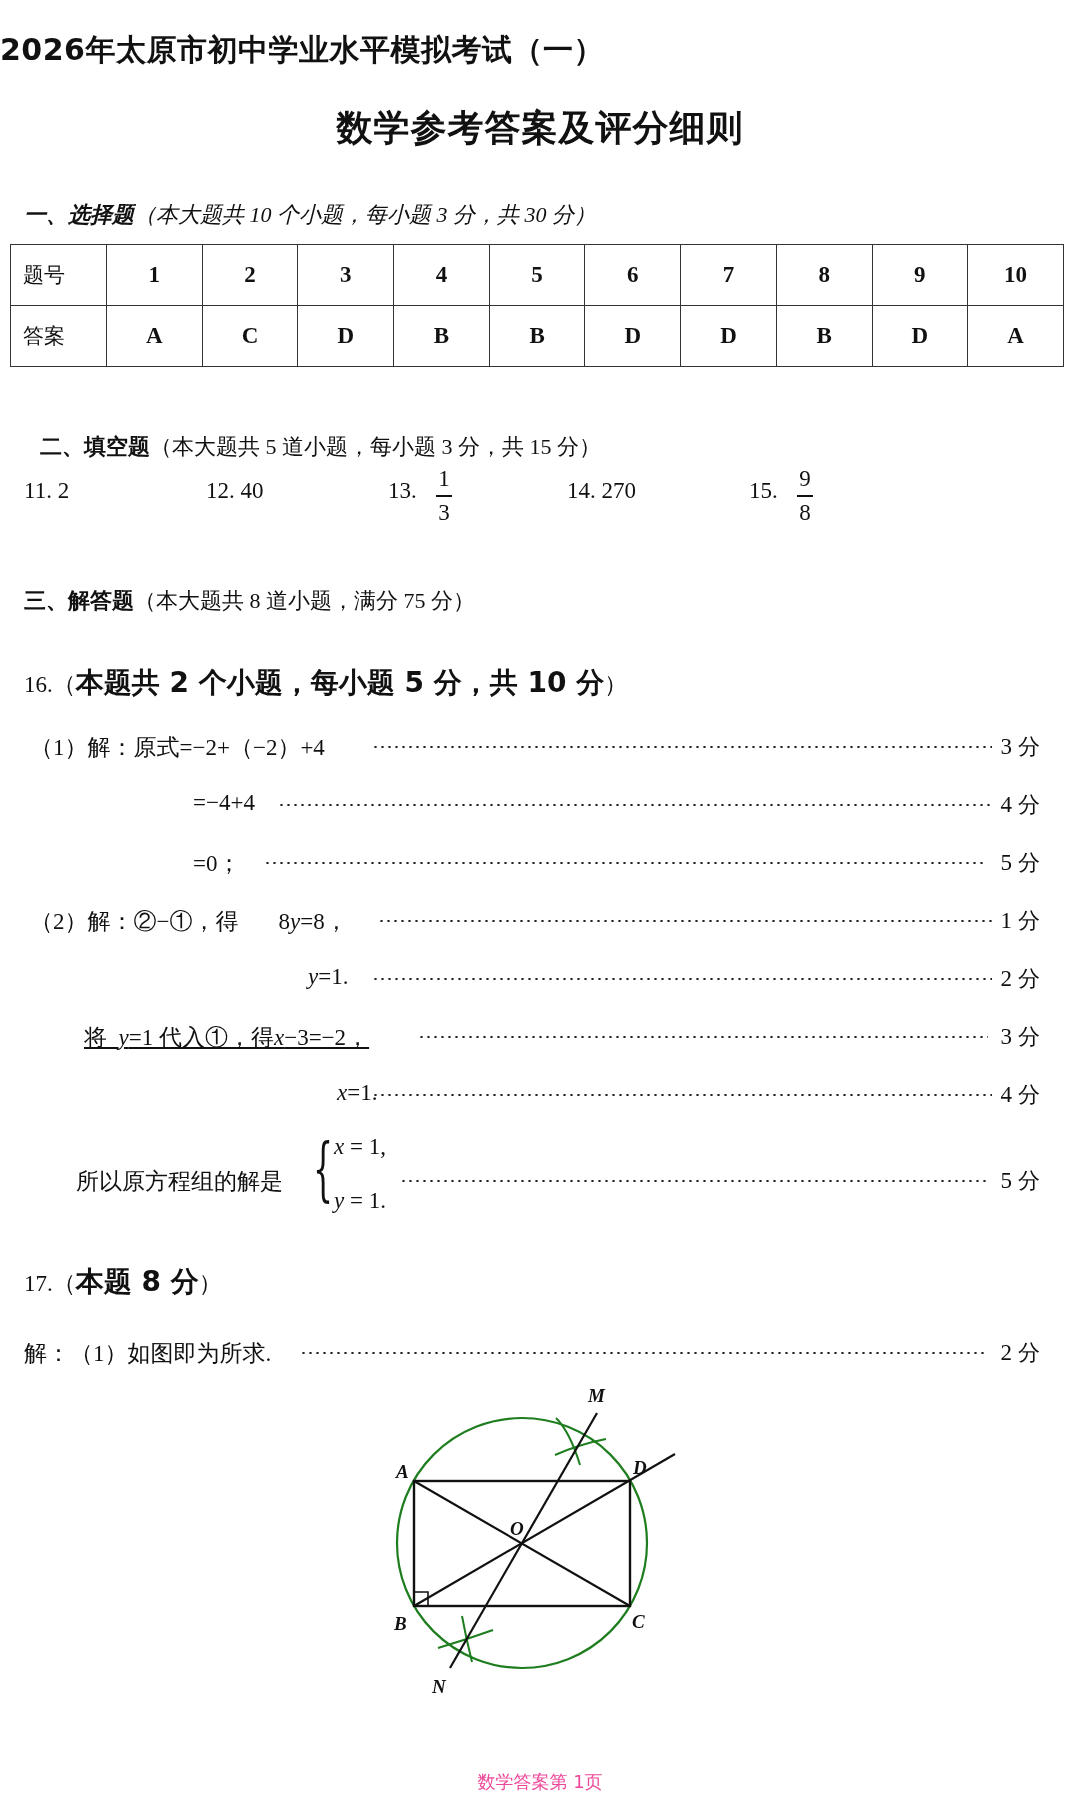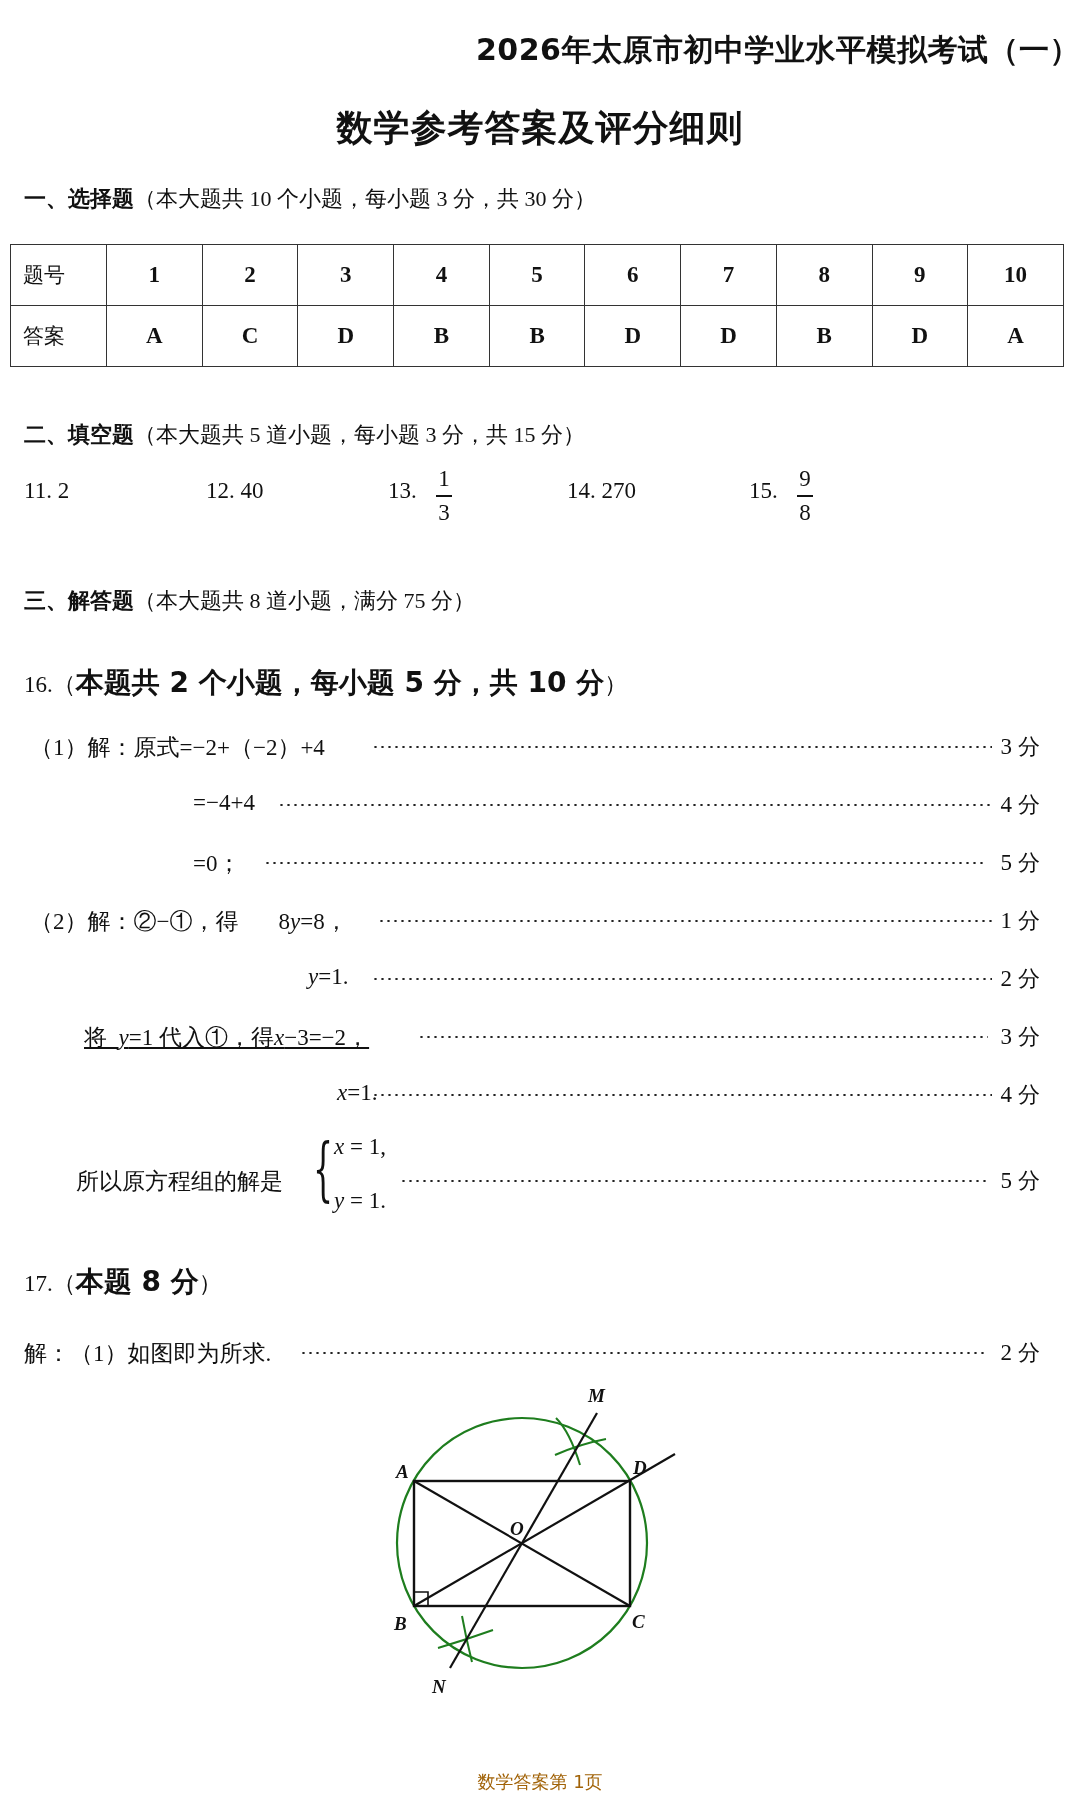--- a/index.html
+++ b/index.html
@@ -3,21 +3,21 @@
   <meta charset="utf-8">
   <style>
     html, body { margin: 0; padding: 0; background: #ffffff; }
     body {
       width: 1080px; height: 1799px; position: relative; overflow: hidden;
       font-family: "Liberation Serif", "DejaVu Serif", serif;
       color: #111111;
     }
     .abs { position: absolute; white-space: nowrap; }
     .title1 {
-      left: 0; width: 1080px; top: 30px; text-align: right;
+      left: 0; width: 1080px; top: 30px; text-align: left;
       font-family: "DejaVu Sans", "Liberation Sans", sans-serif;
       font-weight: bold; font-size: 30px; letter-spacing: 0.5px;
     }
     .title2 {
       left: 0; width: 1080px; top: 104px; text-align: center;
       font-family: "DejaVu Sans", "Liberation Sans", sans-serif;
       font-weight: bold; font-size: 36px; letter-spacing: 1px;
     }
     .section {
       left: 24px; font-size: 23px;
@@ -62,32 +62,32 @@
     }
     .score { right: 40px; font-size: 23px; }
     .score .fen { font-family: "DejaVu Sans", sans-serif; font-size: 22px; margin-left: 6px; }
     .brace {
       position: absolute; font-size: 70px; line-height: 70px; font-family: "DejaVu Serif", serif;
       transform: scaleX(0.45); transform-origin: left center;
     }
     .footer {
       left: 0; width: 1080px; top: 1770px; text-align: center;
       font-family: "DejaVu Sans", "Liberation Sans", sans-serif;
-      font-size: 18px; color: #a16207;
+      font-size: 18px; color: #ec4899;
     }
     svg.figure { position: absolute; left: 370px; top: 1380px; }
     .ptlabel { font-family: "Liberation Serif", serif; font-style: italic; font-weight: bold; font-size: 19px; fill: #111; }
   </style>
 </head>
 <body>
 
 <div class="abs title1">2026年太原市初中学业水平模拟考试（一）</div>
 <div class="abs title2">数学参考答案及评分细则</div>
 
-<div class="abs section" style="top:184px;">
+<div class="abs section" style="top:200px;font-style:italic;">
   <span class="head">一、选择题</span><span class="note">（本大题共 10 个小题，每小题 3 分，共 30 分）</span>
 </div>
 
 <table class="answers">
   <colgroup>
     <col style="width:96px">
       <col>
       <col>
       <col>
       <col>
@@ -121,21 +121,21 @@
     <td>B</td>
     <td>D</td>
     <td>D</td>
     <td>B</td>
     <td>D</td>
     <td>A</td>
   </tr>
 </tbody>
   </table>
 
-<div class="abs section" style="top:420px;">
+<div class="abs section" style="top:432px;margin-left:16px;">
   <span class="head">二、填空题</span><span class="note">（本大题共 5 道小题，每小题 3 分，共 15 分）</span>
 </div>
 
 <div class="abs fill" style="left:24px;">11. 2</div>
 <div class="abs fill" style="left:206px;">12. 40</div>
 <div class="abs fill" style="left:388px;">13.</div>
 <div class="frac" style="left:436px; top:464px; width:16px;">
   <span class="num">1</span>
   <span class="bar"></span>
   <span class="den">3</span>

